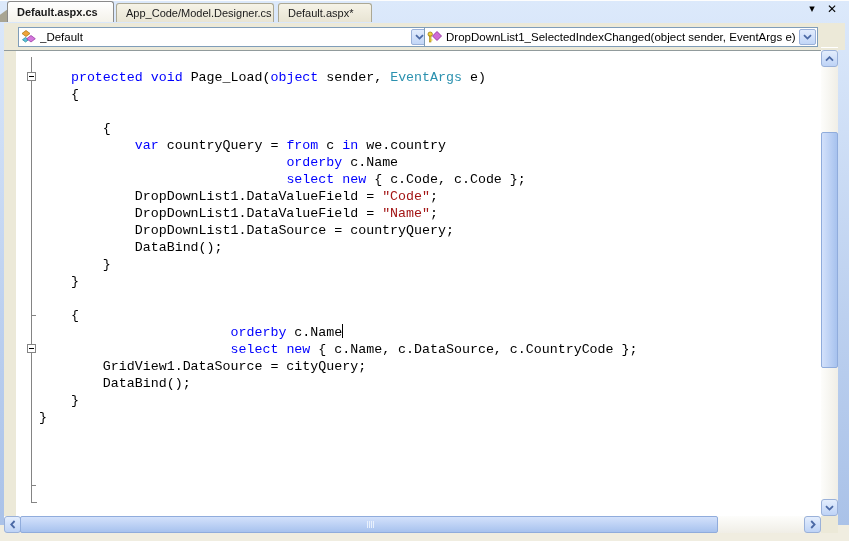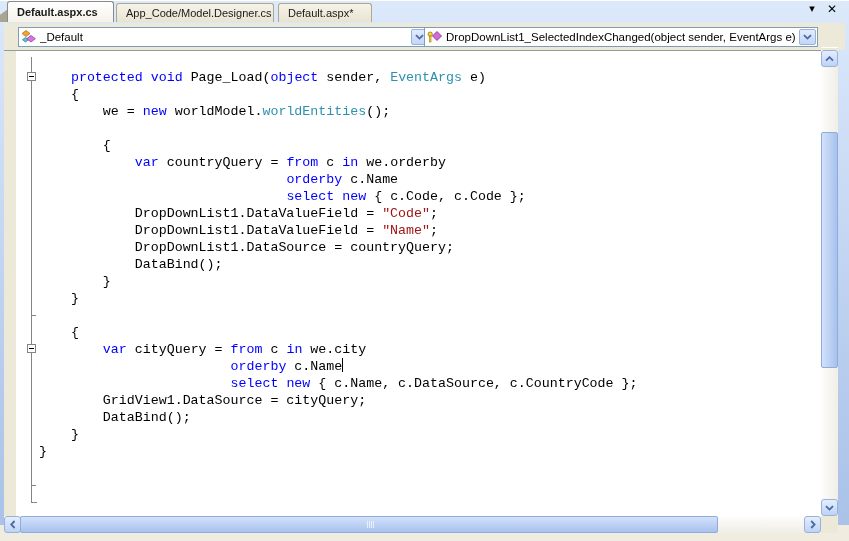--- a/index.html
+++ b/index.html
@@ -125,35 +125,33 @@
         </div>
         <div class="oline" style="left: 27px; top: 303px; width: 1px; height: 131px;"></div>
         <div class="oline" style="left: 27px; top: 434px; width: 5px; height: 1px;"></div>
         <div class="foldbox" style="left: 23px; top: 293px;">
           <i></i>
         </div>
       </div>
     <div class="code" id="code-lines">
         <div class="cl"><span>    </span><span class="kw">protected</span><span> </span><span class="kw">void</span><span> Page_Load(</span><span class="kw">object</span><span> sender, </span><span class="ty">EventArgs</span><span> e)</span></div>
         <div class="cl"><span>    {</span></div>
-        <div class="cl"><span>        we = </span><span class="kw">new</span><span> worldModel.</span><span class="ty">worldEntities</span><span>();</span></div>
         <div class="cl"></div>
         <div class="cl"><span>        {</span></div>
-        <div class="cl"><span>            </span><span class="kw">var</span><span> countryQuery = </span><span class="kw">from</span><span> c </span><span class="kw">in</span><span> we.orderby</span></div>
+        <div class="cl"><span>            </span><span class="kw">var</span><span> countryQuery = </span><span class="kw">from</span><span> c </span><span class="kw">in</span><span> we.country</span></div>
         <div class="cl"><span>                               </span><span class="kw">orderby</span><span> c.Name</span></div>
         <div class="cl"><span>                               </span><span class="kw">select</span><span> </span><span class="kw">new</span><span> { c.Code, c.Code };</span></div>
         <div class="cl"><span>            DropDownList1.DataValueField = </span><span class="st">"Code"</span><span>;</span></div>
         <div class="cl"><span>            DropDownList1.DataValueField = </span><span class="st">"Name"</span><span>;</span></div>
         <div class="cl"><span>            DropDownList1.DataSource = countryQuery;</span></div>
         <div class="cl"><span>            DataBind();</span></div>
         <div class="cl"><span>        }</span></div>
         <div class="cl"><span>    }</span></div>
         <div class="cl"></div>
         <div class="cl"><span>    {</span></div>
-        <div class="cl"><span>        </span><span class="kw">var</span><span> cityQuery = </span><span class="kw">from</span><span> c </span><span class="kw">in</span><span> we.city</span></div>
         <div class="cl"><span>                        </span><span class="kw">orderby</span><span> c.Name</span><span class="caret"></span></div>
         <div class="cl"><span>                        </span><span class="kw">select</span><span> </span><span class="kw">new</span><span> { c.Name, c.DataSource, c.CountryCode };</span></div>
         <div class="cl"><span>        GridView1.DataSource = cityQuery;</span></div>
         <div class="cl"><span>        DataBind();</span></div>
         <div class="cl"><span>    }</span></div>
         <div class="cl"><span>}</span></div>
       </div>
   </div>
 
   <div class="splitter"></div>

